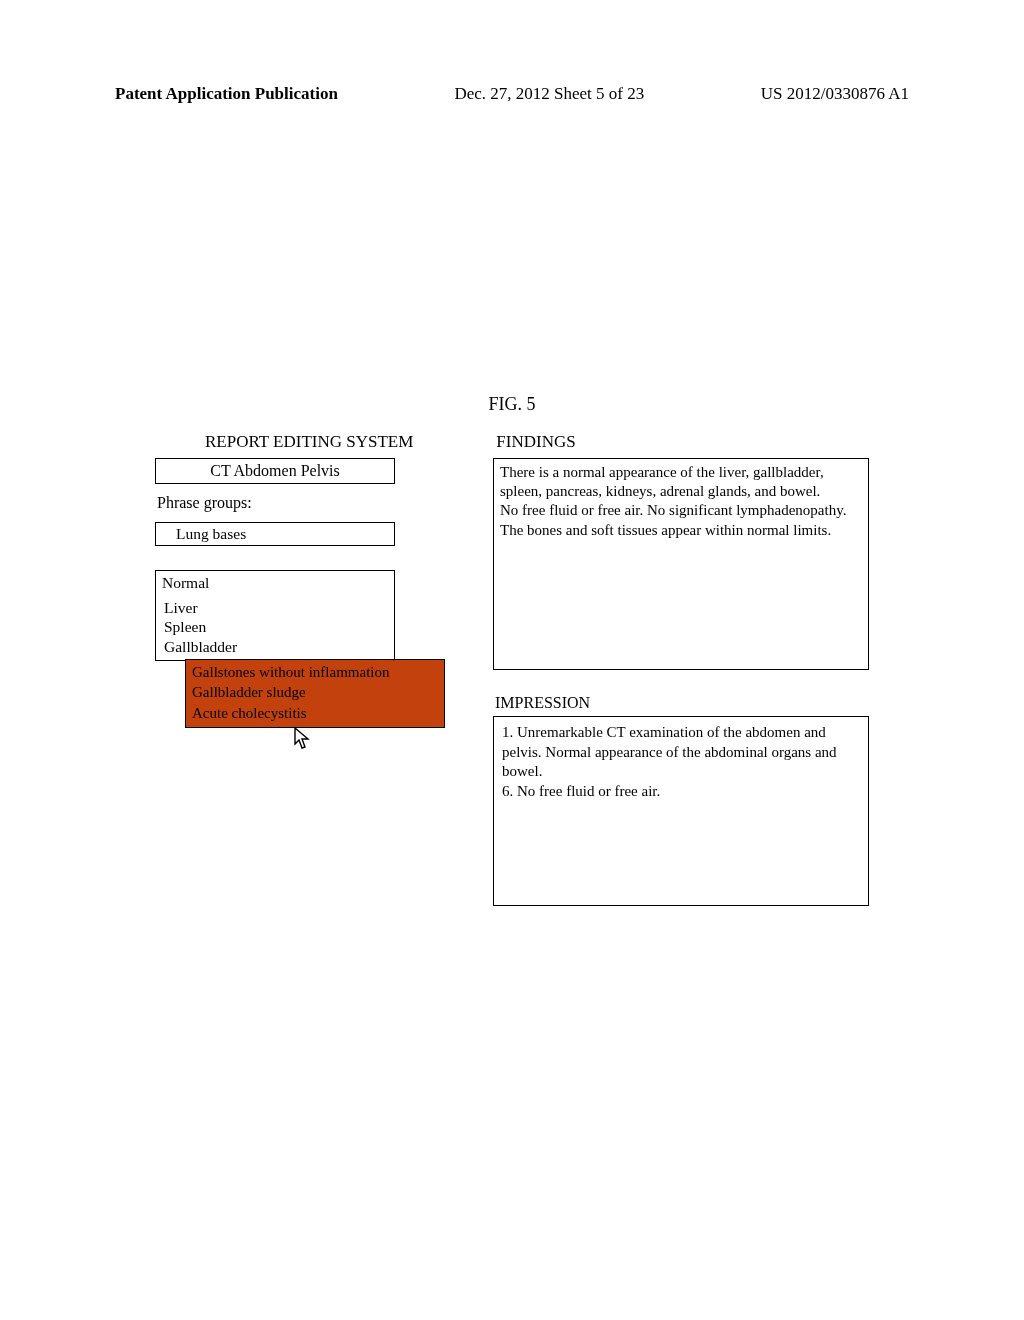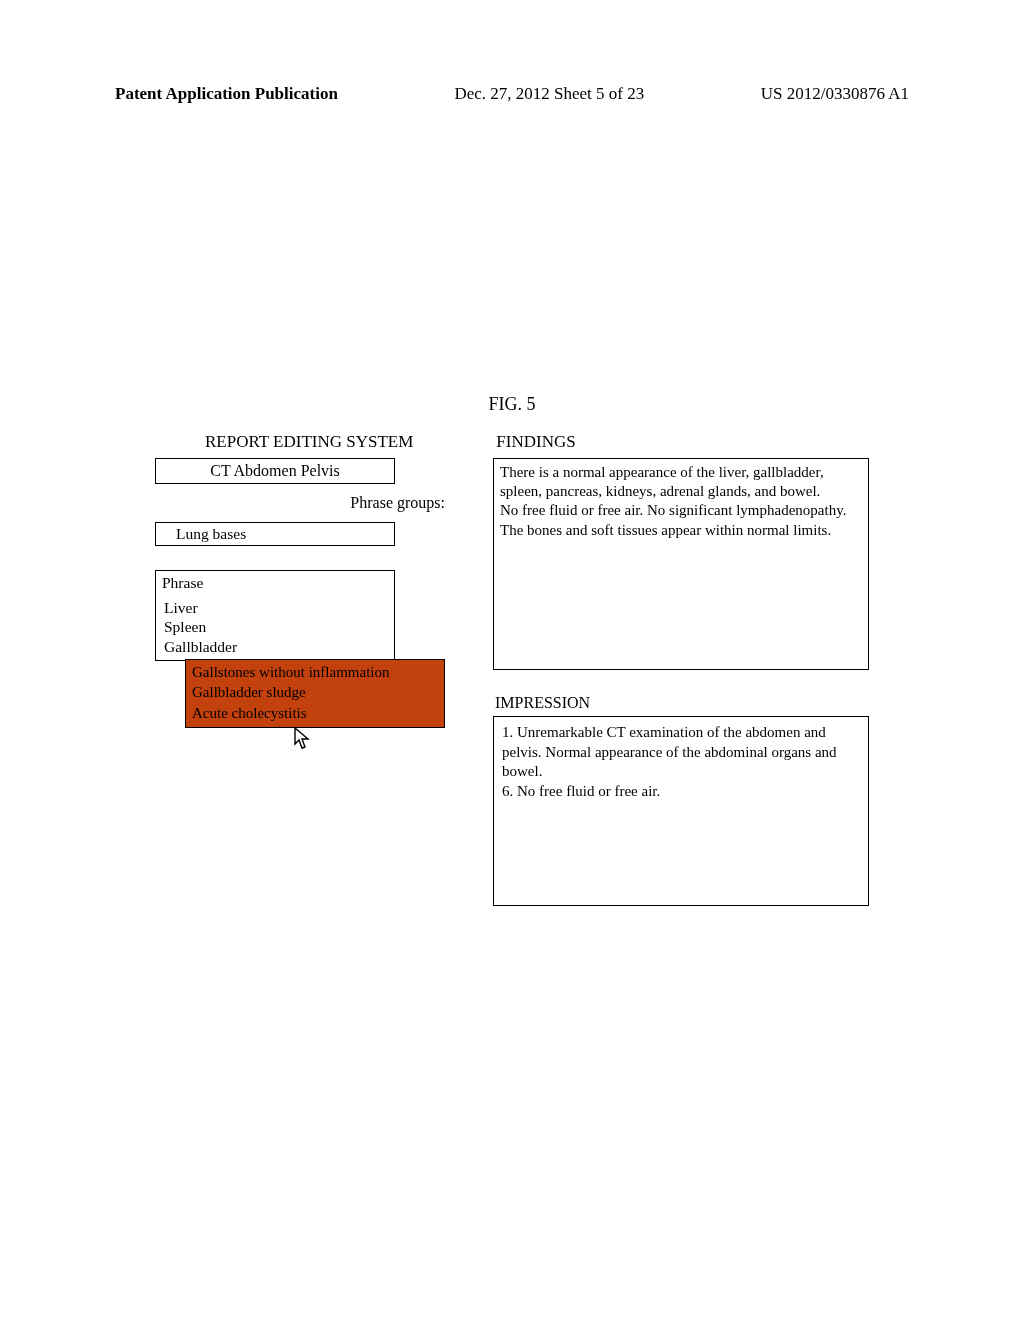--- a/index.html
+++ b/index.html
@@ -57,21 +57,21 @@
   
   .left-col { width: 290px; }
   .template-box {
     border: 1.5px solid #000;
     width: 240px;
     text-align: center;
     padding: 3px 0;
     font-size: 16px;
     margin-bottom: 10px;
   }
-  .pg-label { font-size: 16px; margin: 4px 0 10px 2px; text-align: right; }
+  .pg-label { font-size: 16px; margin: 4px 0 10px 2px; }
   .group-box {
     border: 1.2px solid #000;
     width: 240px;
     padding: 2px 20px;
     font-size: 15.5px;
     margin-bottom: 24px;
   }
   .expanded-box {
     border: 1.2px solid #000;
     width: 240px;
@@ -141,21 +141,21 @@
       <div class="template-box">
         <span>CT Abdomen Pelvis</span>
       </div>
       <div class="pg-label">Phrase groups:</div>
 
       <div class="group-box">
         <span>Lung bases</span>
       </div>
 
       <div class="expanded-box">
-        <div class="hdr">Phrase</div>
+        <div class="hdr">Normal</div>
         <div class="sub">
           <div>Liver</div>
           <div>Spleen</div>
           <div>Gallbladder</div>
         </div>
       </div>
 
       <div class="popover">
         <div>Gallstones without inflammation</div>
         <div>Gallbladder sludge</div>

